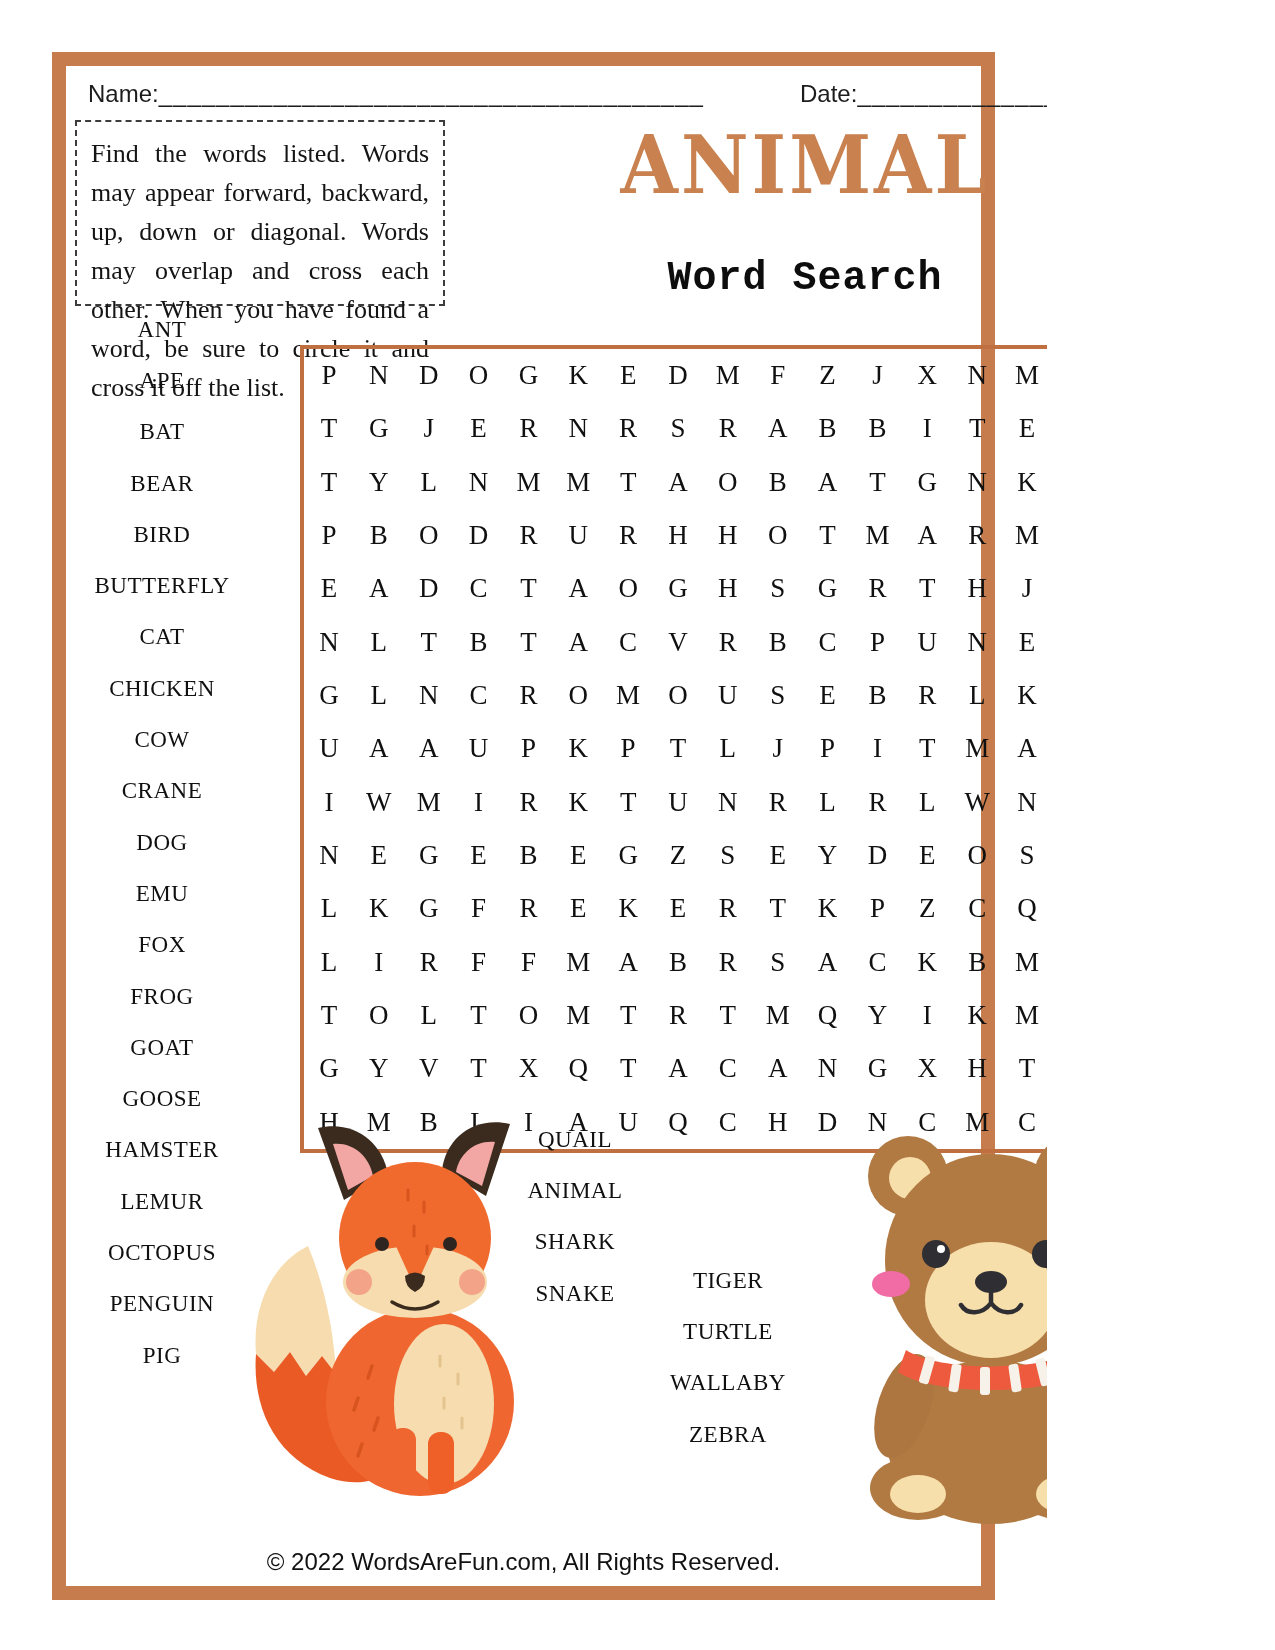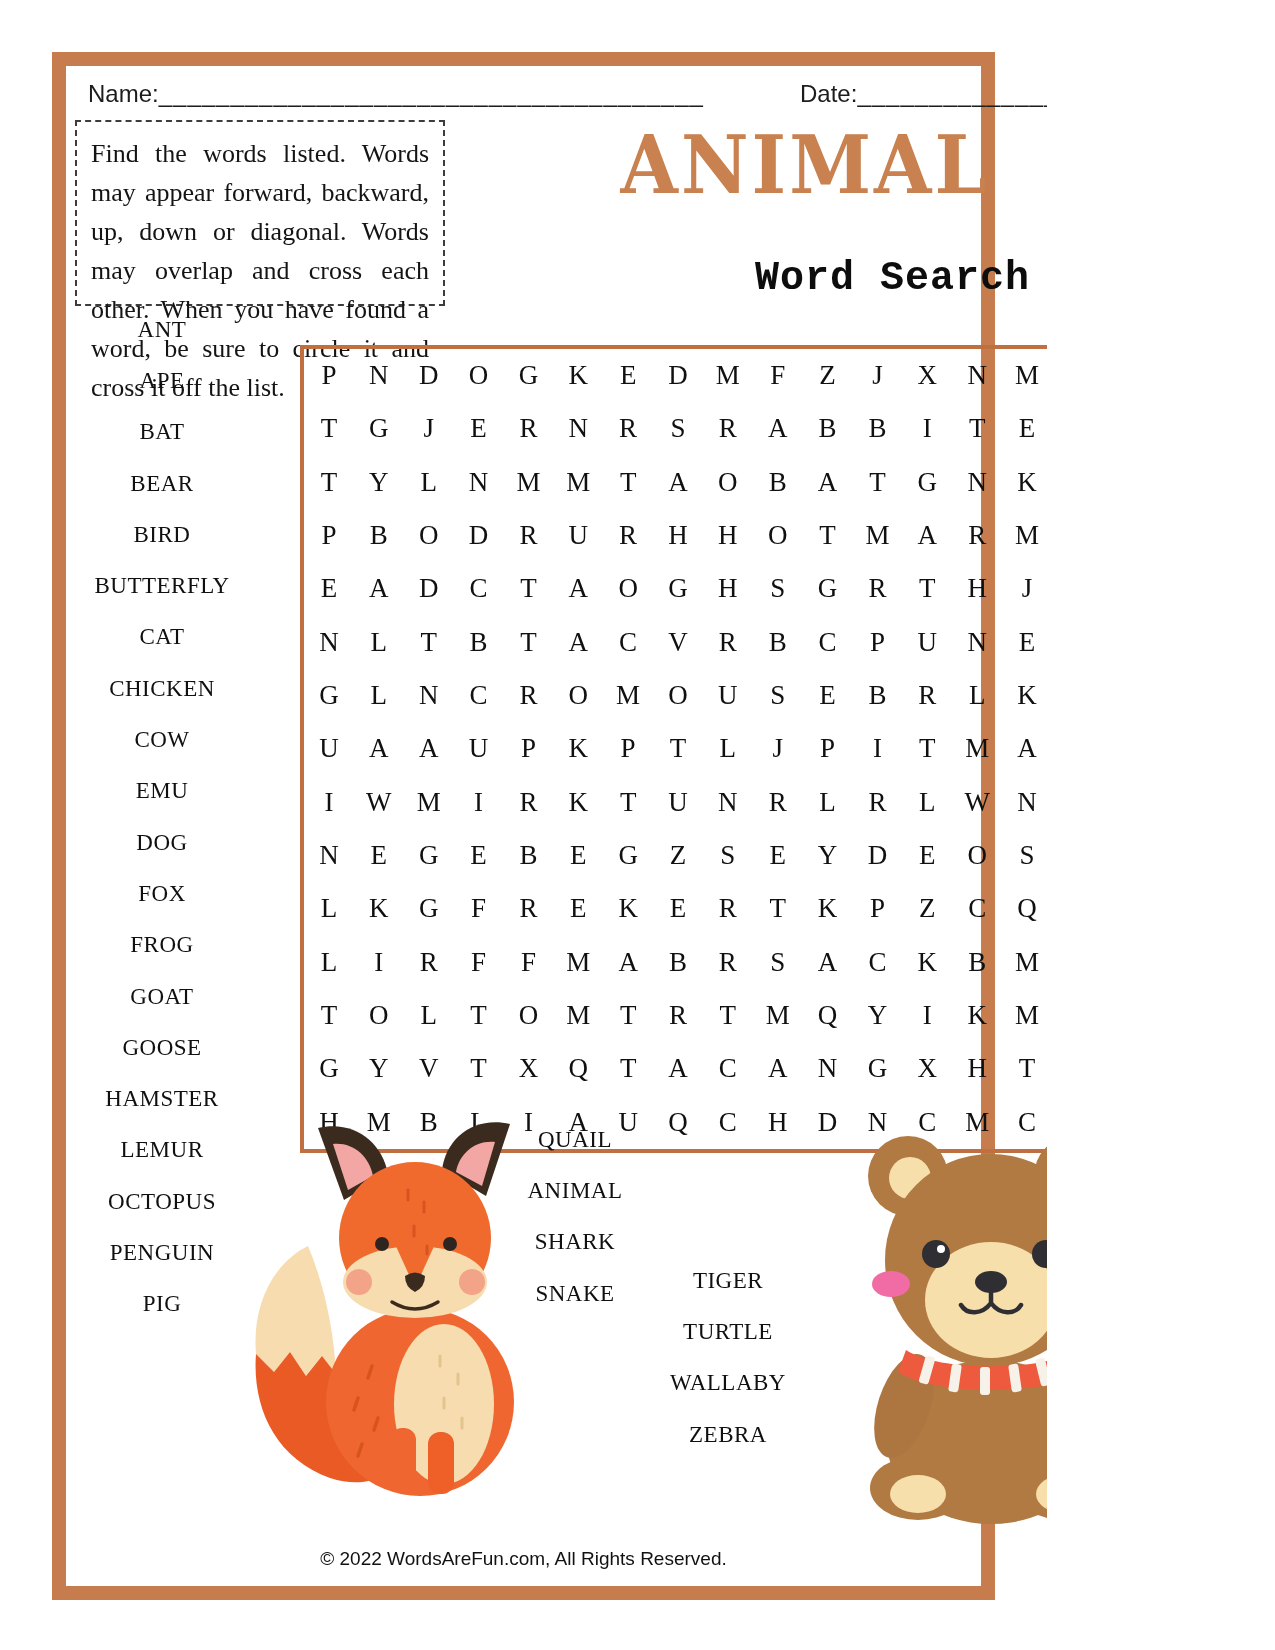--- a/index.html
+++ b/index.html
@@ -14,42 +14,42 @@
   .date-block{position:absolute;left:800px;top:0;white-space:nowrap;}
   .fill-line{letter-spacing:1px;}
   
   .instructions{position:absolute;left:75px;top:120px;width:338px;height:158px;
                 border:2px dashed #3c3c3c;padding:12px 14px;
                 font-size:26px;line-height:1.5;text-align:justify;}
   
   .title{position:absolute;left:580px;top:122px;width:450px;text-align:center;
          font-family:"DejaVu Serif",serif;font-weight:bold;font-size:74px;
          color:#c8814f;letter-spacing:3px;transform:scaleY(1.08);}
-  .subtitle{position:absolute;left:580px;top:256px;width:450px;text-align:right;
+  .subtitle{position:absolute;left:580px;top:256px;width:450px;text-align:center;
             font-family:"Liberation Mono",monospace;font-weight:bold;
             font-size:40px;letter-spacing:1px;color:#0d0d0d;}
   
   .grid-box{position:absolute;left:300px;top:345px;width:748px;height:800px;
             border:4px solid #c06f40;display:grid;
             grid-template-columns:repeat(15,1fr);grid-template-rows:repeat(15,1fr);}
   .cell{display:flex;align-items:center;justify-content:center;
         font-size:27px;color:#101010;}
   
   .wl{position:absolute;display:flex;flex-direction:column;}
   .wl .word{height:51.3px;display:flex;align-items:center;justify-content:center;
             font-size:23px;letter-spacing:0.5px;color:#101010;}
   .wl-left{left:62px;top:304px;width:200px;}
   .wl-mid{left:500px;top:1114px;width:150px;}
   .wl-right{left:648px;top:1255px;width:160px;}
   
   .fox{position:absolute;left:222px;top:1106px;width:302px;height:392px;}
   .bear{position:absolute;left:834px;top:1112px;width:314px;height:412px;}
   
   .footer{position:absolute;top:1548px;left:0;width:100%;text-align:center;
-          font-family:"Liberation Sans",sans-serif;font-size:19px;color:#111;}
+          font-family:"Liberation Sans",sans-serif;font-size:24px;color:#111;}
 </style>
 </head>
 <body>
 
 <div class="page">
   <div class="frame"></div>
 
   <div class="name-row">
     <span class="name-block"><span>Name:</span><span class="fill-line">______________________________________</span></span>
     <span class="date-block"><span>Date:</span><span class="fill-line">____________________</span></span>
@@ -293,22 +293,23 @@
   <div class="wl wl-left">
       <div class="word">ANT</div>
       <div class="word">APE</div>
       <div class="word">BAT</div>
       <div class="word">BEAR</div>
       <div class="word">BIRD</div>
       <div class="word">BUTTERFLY</div>
       <div class="word">CAT</div>
       <div class="word">CHICKEN</div>
       <div class="word">COW</div>
+      <div class="word">CRANE</div>
+      <div class="word">DOG</div>
       <div class="word">EMU</div>
-      <div class="word">DOG</div>
       <div class="word">FOX</div>
       <div class="word">FROG</div>
       <div class="word">GOAT</div>
       <div class="word">GOOSE</div>
       <div class="word">HAMSTER</div>
       <div class="word">LEMUR</div>
       <div class="word">OCTOPUS</div>
       <div class="word">PENGUIN</div>
       <div class="word">PIG</div>
     </div>

